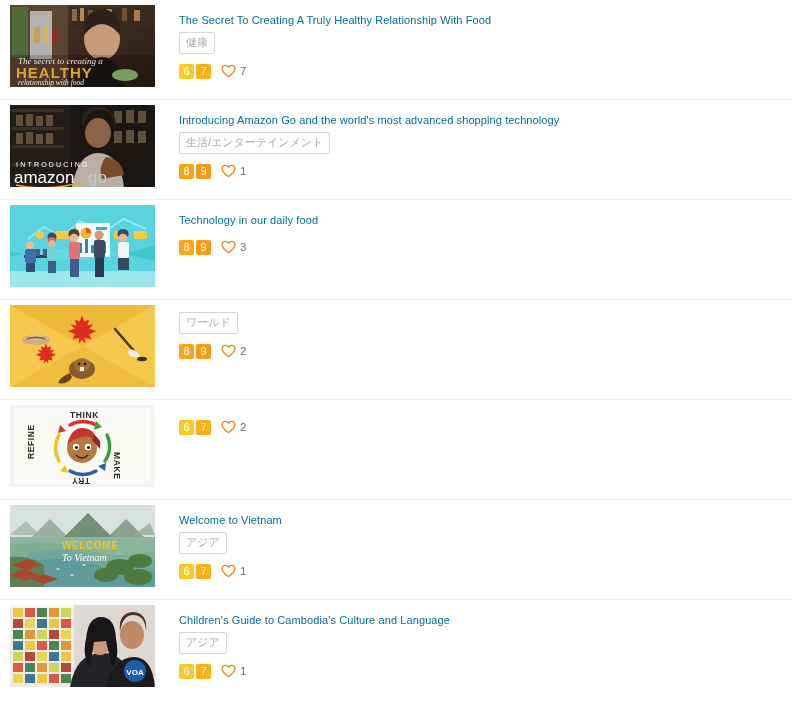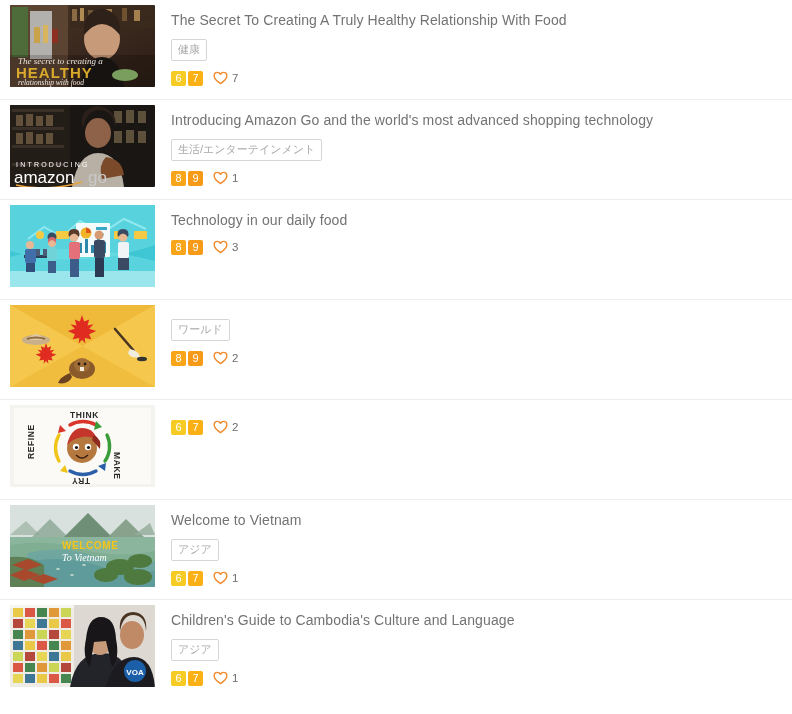--- a/index.html
+++ b/index.html
@@ -25,51 +25,51 @@
     border-bottom: 1px solid #ededed;
     padding: 5px 0 0 0;
   }
   .video-row:last-child { border-bottom: none; }
 
   .thumb-wrap {
     flex: 0 0 145px;
     width: 145px;
     height: 82px;
     margin-left: 10px;
-    margin-right: 16px;
+    margin-right: 24px;
     overflow: hidden;
     position: relative;
     border-radius: 1px;
   }
   .thumb {
     width: 145px;
     height: 82px;
     display: block;
     position: relative;
     overflow: hidden;
   }
   .thumb svg { display: block; width: 145px; height: 82px; }
 
   .meta {
     flex: 1 1 auto;
     padding-top: 5px;
     min-width: 0;
   }
   .title {
-    font-size: 14px;
+    font-size: 11px;
     line-height: 20px;
-    color: #737373;
+    color: #0369a1;
     font-weight: 400;
     letter-spacing: 0.1px;
     white-space: nowrap;
     overflow: hidden;
     text-overflow: ellipsis;
     cursor: pointer;
   }
-  .tag-line { margin-top: 9px; }
+  .tag-line { margin-top: 2px; }
   .tag {
     display: inline-block;
     border: 1px solid #d6d6d6;
     color: #a9a9a9;
     font-size: 11px;
     line-height: 13px;
     padding: 3px 6px 4px 6px;
     border-radius: 2px;
     background: #fff;
     white-space: nowrap;

